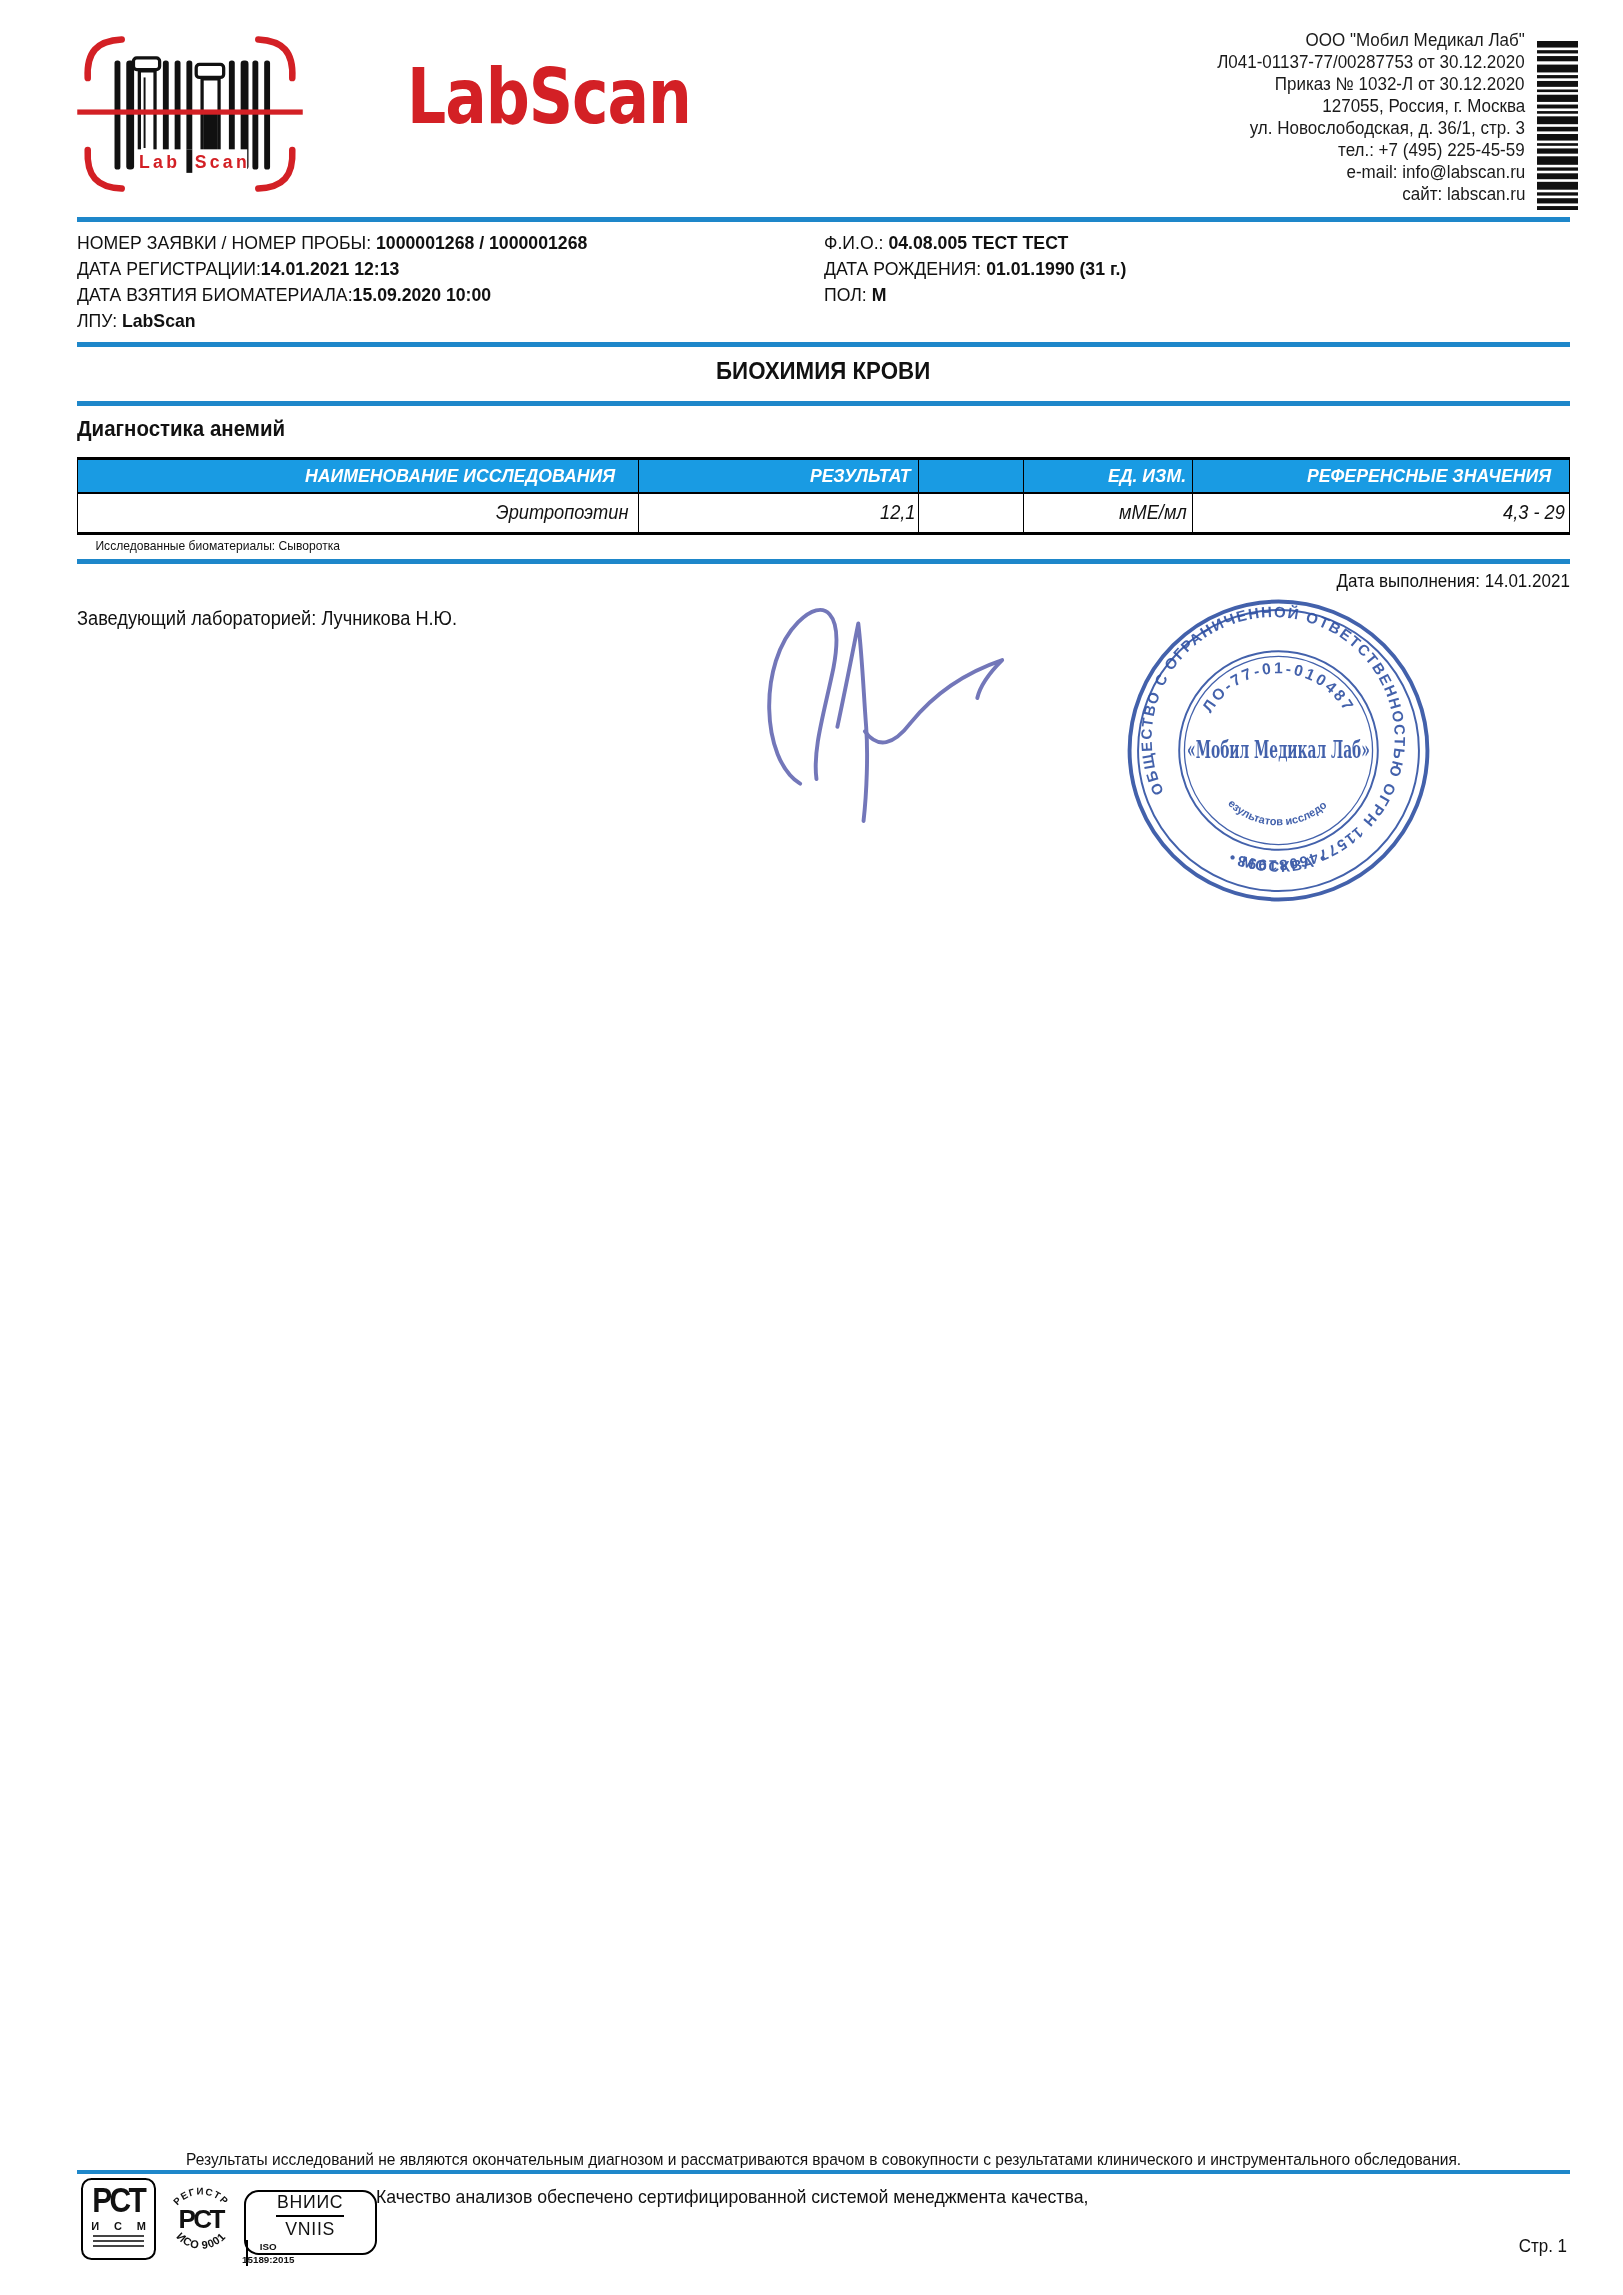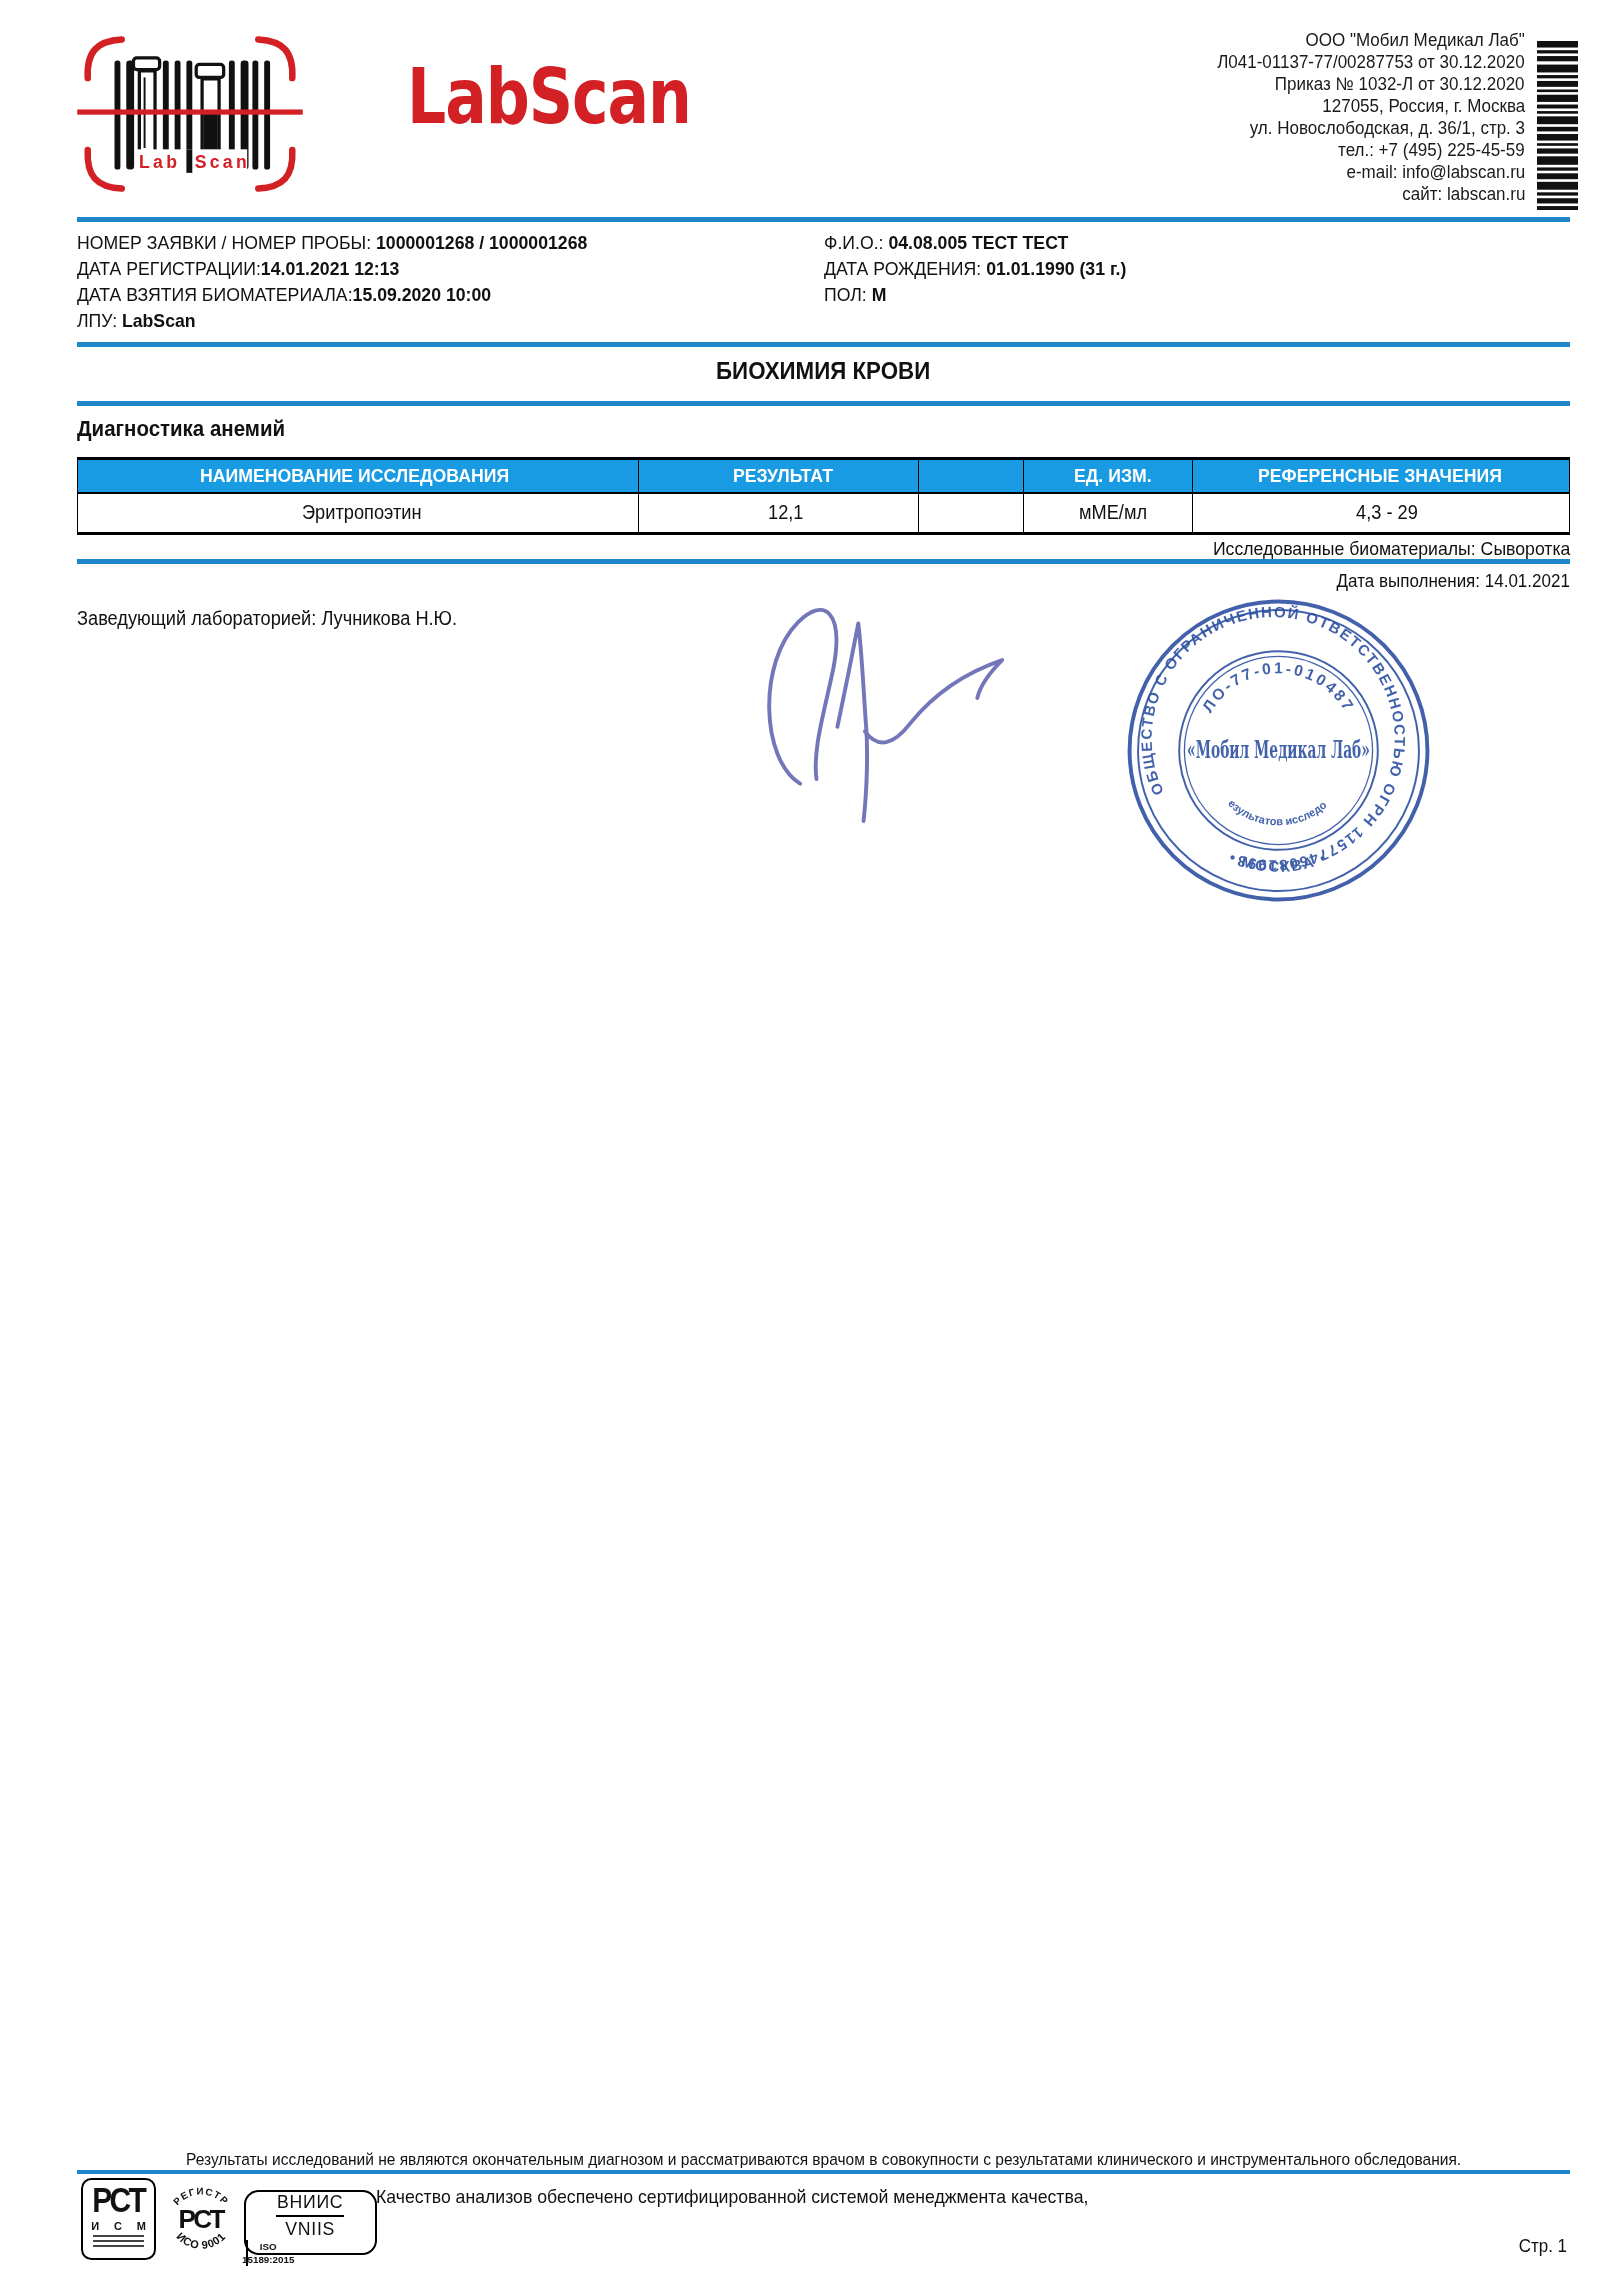--- a/index.html
+++ b/index.html
@@ -31,27 +31,27 @@
   .pline { height:26px; line-height:26px; }
   .pline b { font-weight:bold; }
 
   .report-title { position:absolute; top:357px; left:77px; width:1493px; text-align:center;
                   font-size:24px; font-weight:bold; }
   .section-title { position:absolute; top:416px; left:77px; font-size:22px; font-weight:bold; }
 
   
   table.results { position:absolute; top:457px; left:77px; width:1493px;
                   border-collapse:collapse; table-layout:fixed; }
-  table.results th, table.results td { border:1.6px solid #000; padding:0 0 0 16px; text-align:center; }
+  table.results th, table.results td { border:1.6px solid #000; padding:0 0 0 16px; text-align:right;font-style:italic; }
   table.results thead th { background:#199be3; color:#fff; font-size:19px; font-weight:bold;
                            height:34px; border-top:3.3px solid #000; border-bottom:2.6px solid #000; }
   table.results tbody td { font-size:19.6px; height:41px; border-bottom:3.3px solid #000; background:#fff; }
   .c1{width:37.6%;} .c2{width:18.8%;} .c3{width:7%;} .c4{width:11.3%;} .c5{width:25.3%;margin-left:44px;}
 
-  .biomaterials { position:absolute; top:538px; left:77px; width:1493px; text-align:right; font-size:19px; }
+  .biomaterials { position:absolute; top:538px; left:77px; width:1493px; font-size:13px; }
   .performed    { position:absolute; top:570px; left:77px; width:1493px; text-align:right; font-size:18.3px; }
   .labhead      { position:absolute; top:607px; left:77px; font-size:19.6px; }
 
   .signature { position:absolute; left:738px; top:584px; width:340px; height:249px; }
   .stamp { position:absolute; left:1125px; top:597px; width:307px; height:307px; }
 
   
   .disclaimer { position:absolute; top:2150px; left:77px; width:1493px; text-align:center;
                 font-size:16.7px; }
   .rule.r5 { top:2170px; height:3.9px; }

